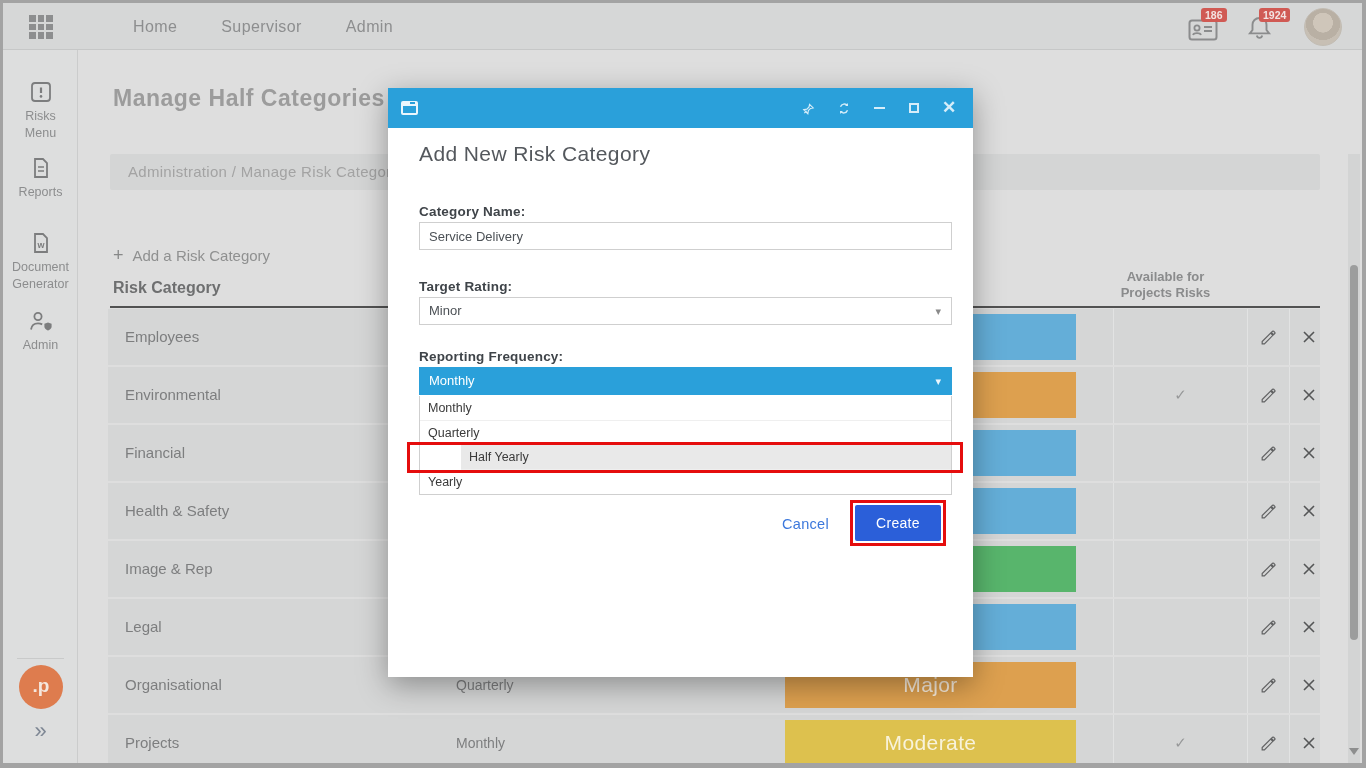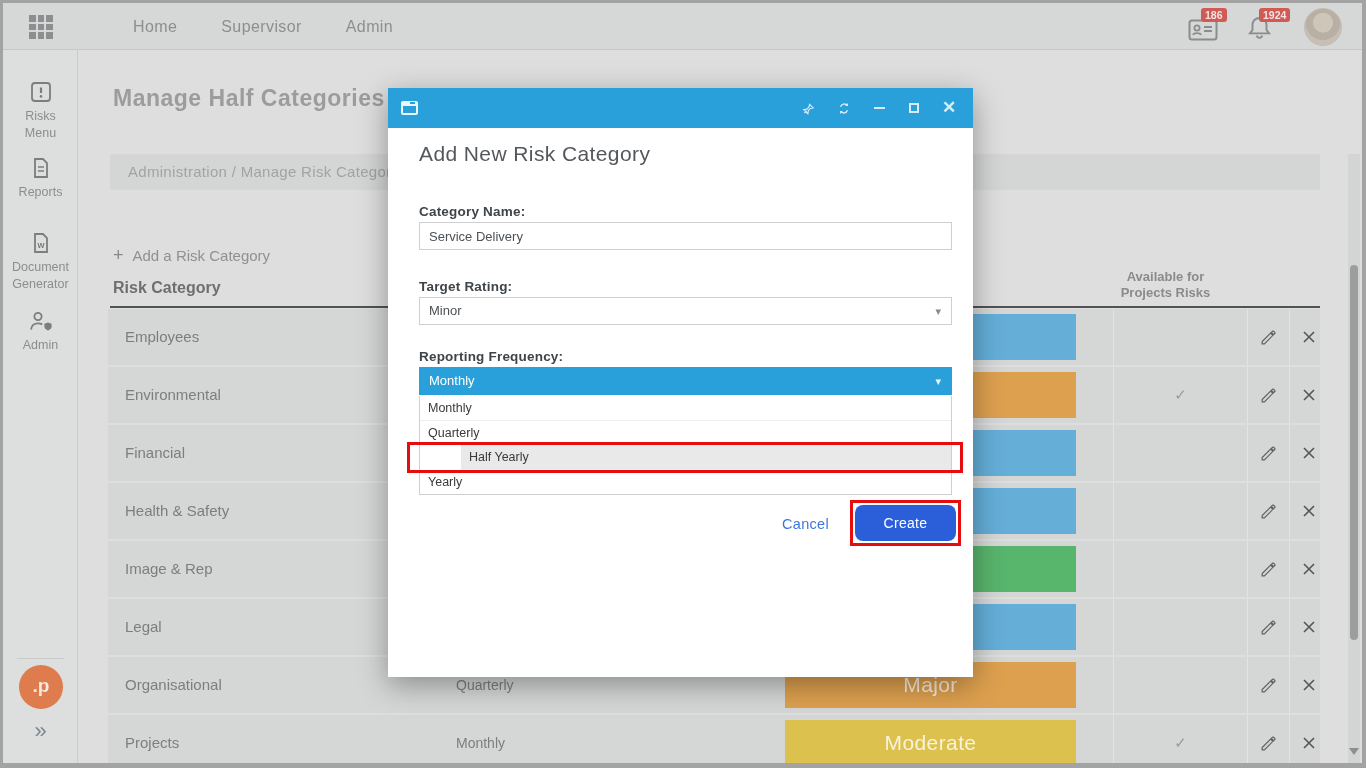--- a/index.html
+++ b/index.html
@@ -87,22 +87,22 @@
 
   .m-options { position:absolute; left:31px; right:21px; top:308px; background:#fff; border:1px solid #cfcfcf; border-top:none; }
   .m-option { height:24.5px; line-height:24px; font-size:12.5px; color:#3a3a3a; padding-left:8px; border-bottom:1px solid #efefef; cursor:pointer; }
   .m-option:last-child { border-bottom:none; }
   .m-option.hl { background:#e9e9e9;margin-left:41px; }
   .annotation-option { position:absolute; left:19px; top:353.5px; width:556px; height:31px;
                        border:3px solid #e50d0d; z-index:10; pointer-events:none; }
 
   .m-cancel { position:absolute; left:394px; top:428px; font-size:14.5px; color:#3c78dc; cursor:pointer; letter-spacing:.3px; }
   .annotation-create { position:absolute; left:462px; top:412px; border:3px solid #e50d0d; padding:2px; z-index:10; }
-  .m-create { display:block; width:101px; height:36px; background:#2b5fd9; color:#fff; border:none; font-size:14px;
-              letter-spacing:.3px; font-family:"Liberation Sans",sans-serif; border-radius:8px; cursor:pointer; }
+  .m-create { display:block; width:86px; height:36px; background:#2b5fd9; color:#fff; border:none; font-size:14px;
+              letter-spacing:.3px; font-family:"Liberation Sans",sans-serif; border-radius:2px; cursor:pointer; }
 
   svg { display:block; }
 </style>
 </head>
 <body>
 
 <div class="screen">
  <div class="app">
 
   <header class="topbar">

